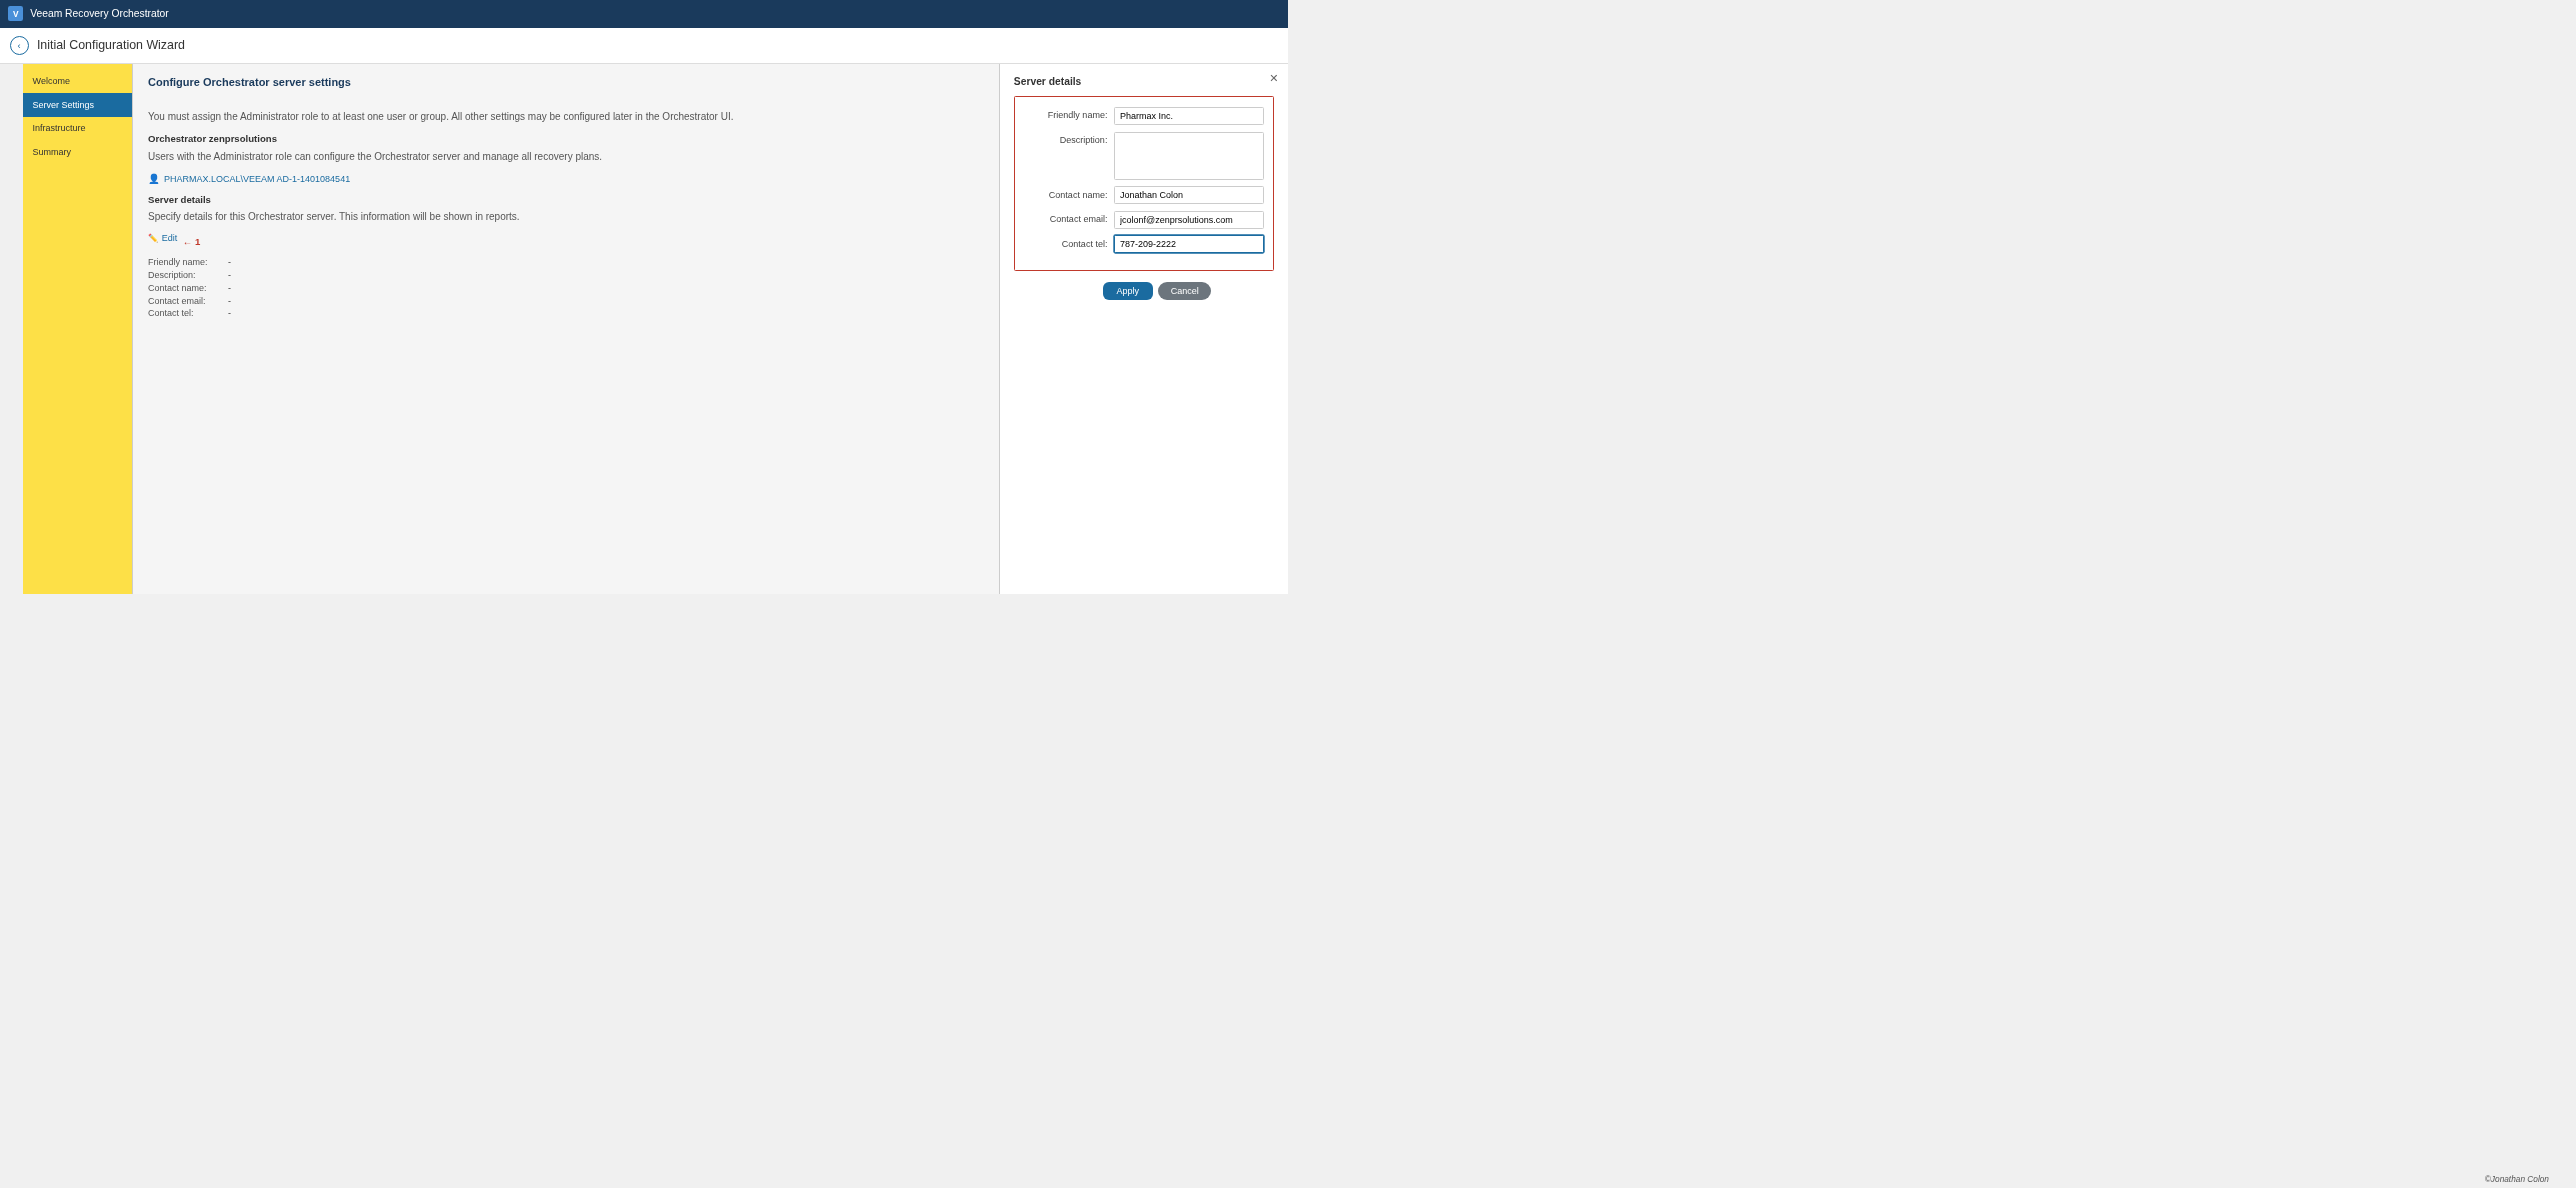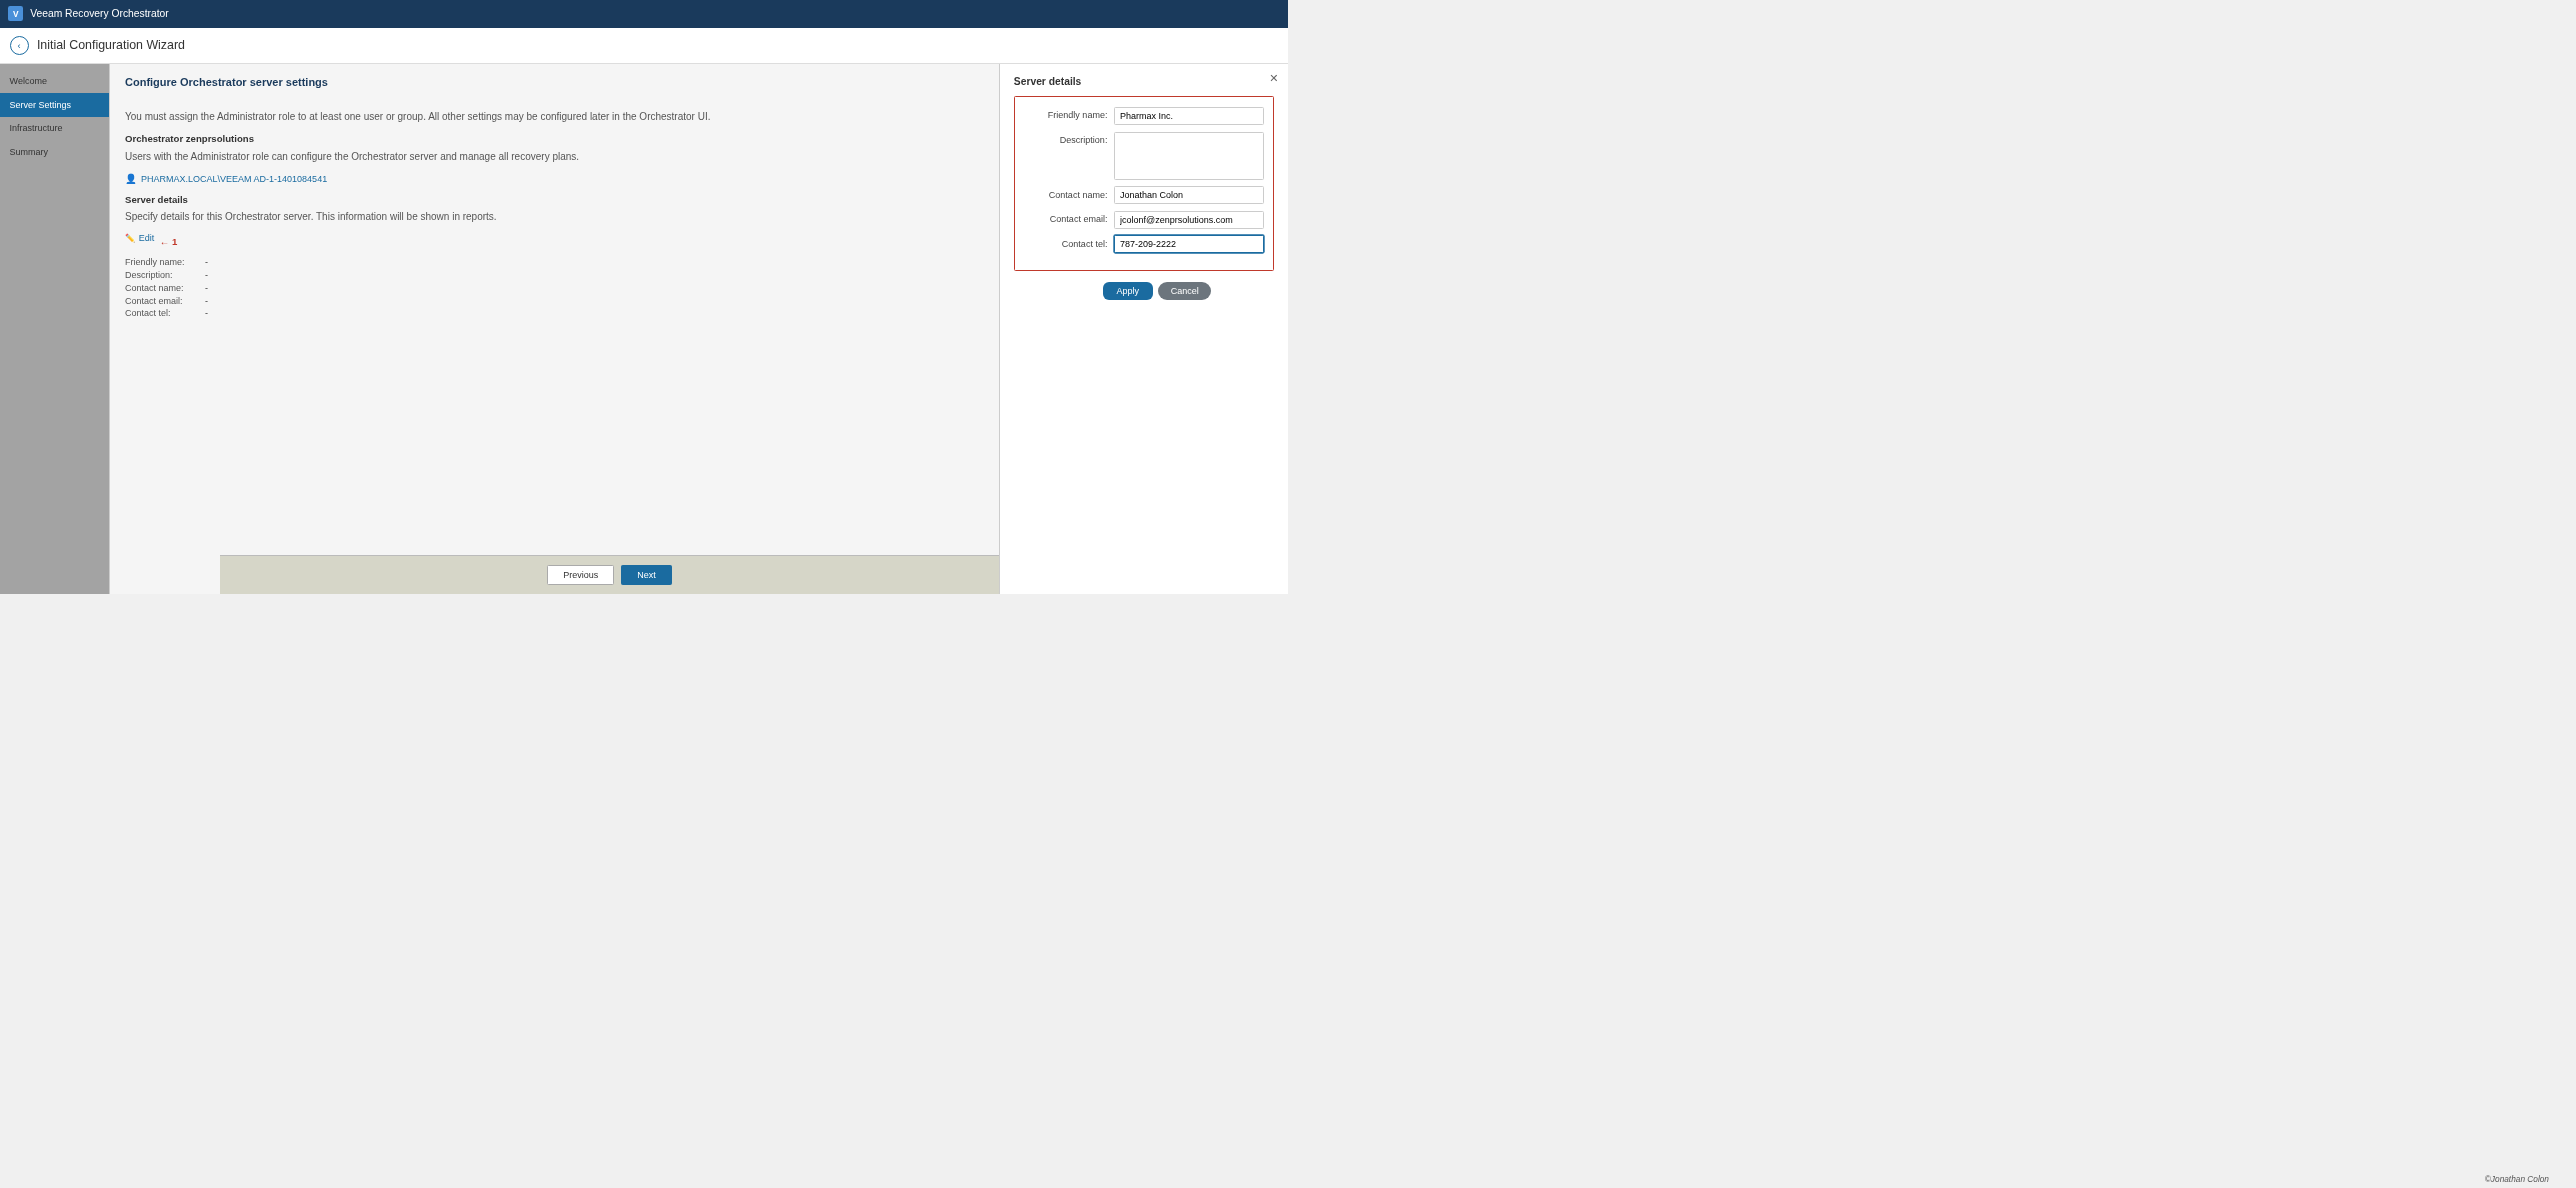--- a/index.html
+++ b/index.html
@@ -47,23 +47,24 @@
 
     
     #main {
       display: flex;
       height: calc(594px - 63px);
     }
 
     
     #sidebar {
       width: 110px;
-      background: #a3a3a3;
+      background: #fde047;
       border-right: 0.7px solid #ccc;
       padding: 5.5px 0;
+      margin-left: 23px;
     }
     .sidebar-item {
       padding: 6.9px 9.6px;
       cursor: pointer;
       color: #333;
       font-size: 9px;
     }
     .sidebar-item.active {
       background: #1a6ba0;
       color: white;
@@ -339,24 +340,20 @@
       <div class="detail-row">
         <span class="detail-label">Contact email:</span>
         <span class="detail-value">-</span>
       </div>
       <div class="detail-row">
         <span class="detail-label">Contact tel:</span>
         <span class="detail-value">-</span>
       </div>
     </div>
 
-    <div id="bottom-bar">
-      <button class="btn-prev">Previous</button>
-      <button class="btn-next">Next</button>
-    </div>
   </div>
 
   <div id="server-panel">
     <div class="panel-title">Server details</div>
     <button class="panel-close">✕</button>
 
     <div class="form-highlight-box">
       <div class="form-group">
         <label>Friendly name:</label>
         <input type="text" value="Pharmax Inc." style="">

